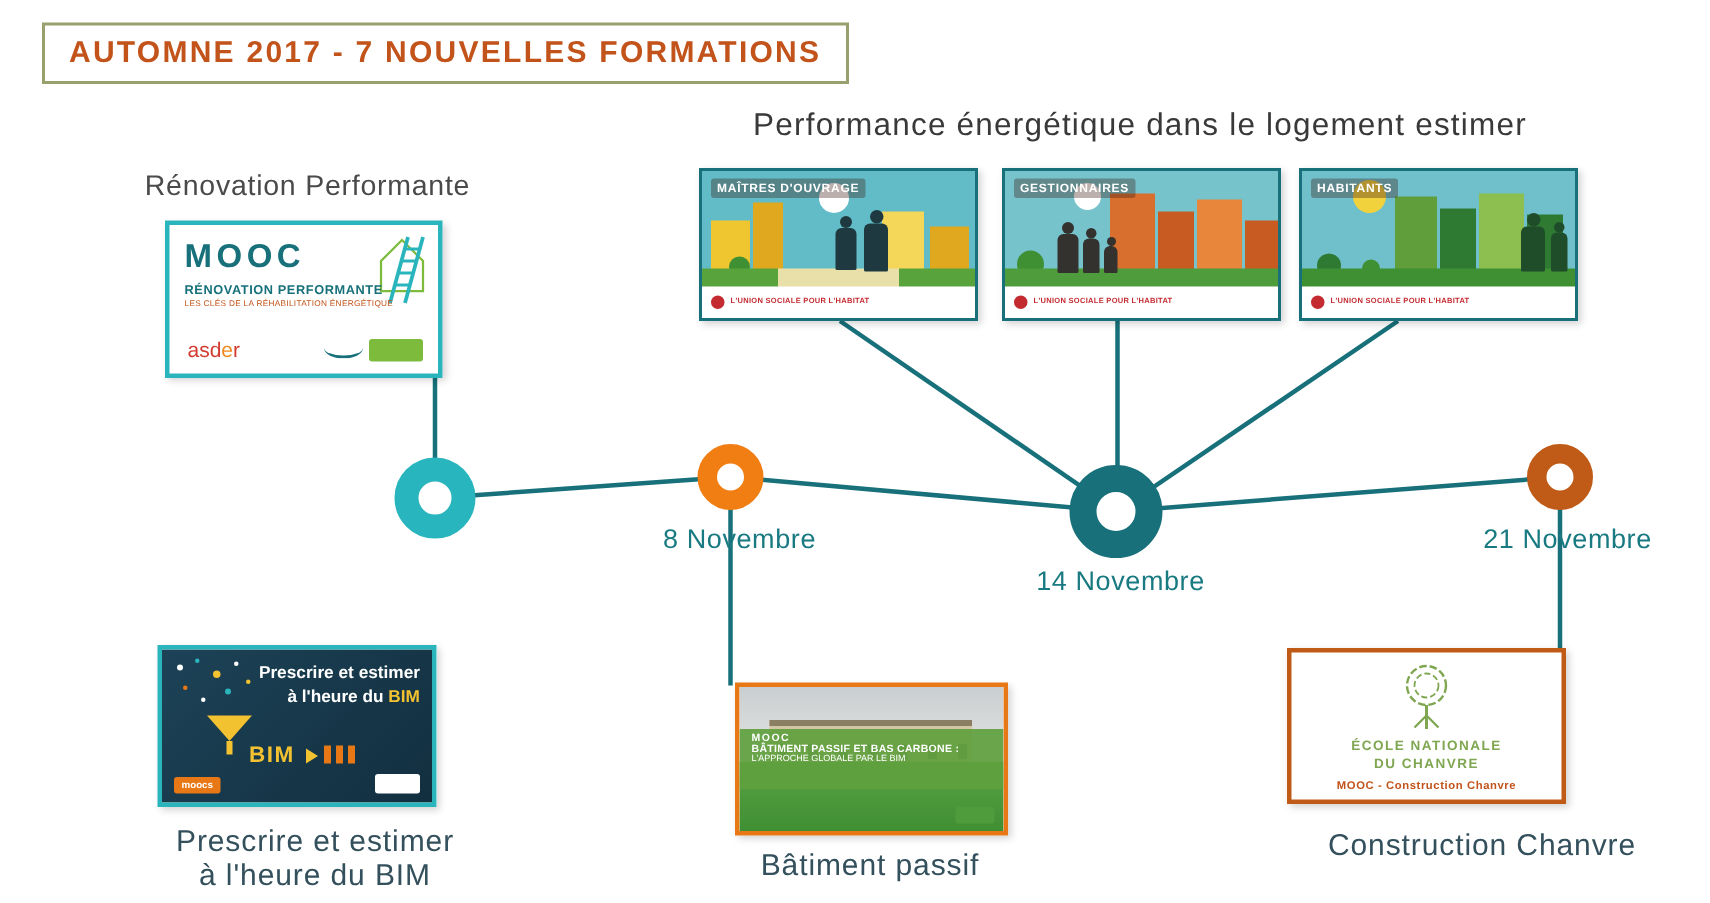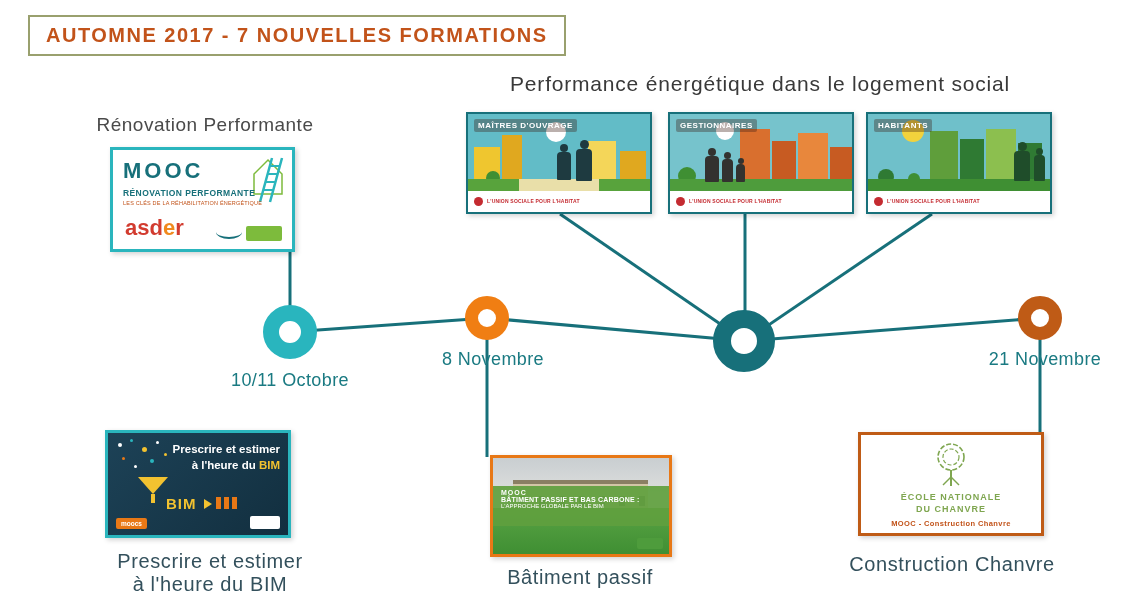--- a/index.html
+++ b/index.html
@@ -13,21 +13,21 @@
 
   
   .perf-heading{position:absolute;left:430px;top:72px;width:660px;text-align:center;
                 font-size:21px;font-weight:500;letter-spacing:.8px;color:#393939;}
   .reno-label{position:absolute;left:50px;top:114px;width:310px;text-align:center;
               font-size:19px;font-weight:500;letter-spacing:.5px;color:#4a4a4a;}
   .bottom-label{position:absolute;text-align:center;font-size:20px;font-weight:500;
                 letter-spacing:.6px;color:#33505c;}
   .lbl-bim{left:70px;top:550px;width:280px;line-height:23px;}
   .lbl-bat{left:470px;top:566px;width:220px;}
-  .lbl-cha{left:812px;top:553px;width:280px;}
+  .lbl-cha{left:848px;top:553px;width:280px;}
 
   
   svg.lines{position:absolute;left:0;top:0;}
   svg.lines line{stroke:#17707a;stroke-width:3;}
 
   
   .node{position:absolute;border-radius:50%;background:#fff;box-sizing:border-box;}
   .node1{left:263px;top:305px;width:54px;height:54px;border:16px solid #29b5be;}
   .node2{left:465px;top:296px;width:44px;height:44px;border:13px solid #f07e13;}
   .node3{left:713px;top:310px;width:62px;height:62px;border:18px solid #17707a;}
@@ -45,21 +45,21 @@
 
   
   .reno-card{left:110px;top:147px;width:185px;height:105px;border:3px solid #2ab5bd;}
   .reno-mooc{position:absolute;left:10px;top:8px;font-size:22px;font-weight:bold;
              letter-spacing:3px;color:#17707a;}
   .reno-line1{position:absolute;left:10px;top:38px;font-size:8.5px;font-weight:bold;
               letter-spacing:.4px;color:#17707a;}
   .reno-line2{position:absolute;left:10px;top:50px;font-size:5.5px;color:#c2531a;
               letter-spacing:.2px;}
   .reno-ladder{position:absolute;right:6px;top:4px;}
-  .asder{position:absolute;left:12px;bottom:8px;font-size:22px;font-weight:bold;color:#d23b2f;}
+  .asder{position:absolute;left:12px;bottom:8px;font-size:14px;font-weight:normal;color:#d23b2f;}
   .asder .at{color:#f08a1e;}
   .reno-green-badge{position:absolute;right:10px;bottom:8px;width:36px;height:15px;
                     background:#7dbb3c;border-radius:2px;}
   .reno-squiggle{position:absolute;right:50px;bottom:10px;width:26px;height:12px;
                  border-bottom:2px solid #17707a;border-radius:0 0 60% 60%;}
 
   
   .perf-card{top:112px;width:186px;height:102px;border:2px solid #17707a;}
   .pcard1{left:466px;} .pcard2{left:668px;} .pcard3{left:866px;text-decoration:underline;}
   .pc-ill{position:absolute;left:0;top:0;right:0;height:79px;overflow:hidden;}
@@ -139,21 +139,21 @@
     <line x1="745" y1="341" x2="560" y2="214"></line>
     <line x1="745" y1="341" x2="745" y2="214"></line>
     <line x1="745" y1="341" x2="932" y2="214"></line>
     <line x1="1040" y1="318" x2="1040" y2="434"></line>
   </svg>
 
   <div class="title-box">
     <span>AUTOMNE 2017 - 7 NOUVELLES FORMATIONS</span>
   </div>
 
-  <div class="perf-heading">Performance énergétique dans le logement social</div>
+  <div class="perf-heading">Performance énergétique dans le logement estimer</div>
   <div class="reno-label">Rénovation Performante</div>
 
   <div class="card reno-card">
     <div class="reno-mooc">MOOC</div>
     <svg class="reno-ladder" width="48" height="52">
       <path d="M30 6 L44 20 L44 40 L16 40 L16 20 Z" fill="none" stroke="#7dbb3c" stroke-width="1.5"></path>
       <line x1="22" y1="48" x2="34" y2="4" stroke="#2ab5bd" stroke-width="2.5"></line>
       <line x1="32" y1="48" x2="44" y2="4" stroke="#2ab5bd" stroke-width="2.5"></line>
       <line x1="25" y1="36" x2="35" y2="36" stroke="#2ab5bd" stroke-width="2"></line>
       <line x1="27" y1="28" x2="37" y2="28" stroke="#2ab5bd" stroke-width="2"></line>
@@ -231,22 +231,22 @@
       <span class="ush-logo"></span>
       <span class="pc-caption">L'UNION SOCIALE POUR L'HABITAT</span>
     </div>
   </div>
 
   <div class="node node1"></div>
   <div class="node node2"></div>
   <div class="node node3"></div>
   <div class="node node4"></div>
 
-  <div class="node-label nl1">10/11 Octobre</div>
   <div class="node-label nl2">8 Novembre</div>
+  <div class="node-label nl3">14 Novembre</div>
   <div class="node-label nl4">21 Novembre</div>
 
   <div class="card bim-card">
     <span class="bim-dot" style="left:10px;top:10px;width:4px;height:4px;background:#fff;"></span>
     <span class="bim-dot" style="left:22px;top:6px;width:3px;height:3px;background:#2ab5bd;"></span>
     <span class="bim-dot" style="left:34px;top:14px;width:5px;height:5px;background:#f2c230;"></span>
     <span class="bim-dot" style="left:14px;top:24px;width:3px;height:3px;background:#e87816;"></span>
     <span class="bim-dot" style="left:48px;top:8px;width:3px;height:3px;background:#fff;"></span>
     <span class="bim-dot" style="left:42px;top:26px;width:4px;height:4px;background:#2ab5bd;"></span>
     <span class="bim-dot" style="left:26px;top:32px;width:3px;height:3px;background:#fff;"></span>

